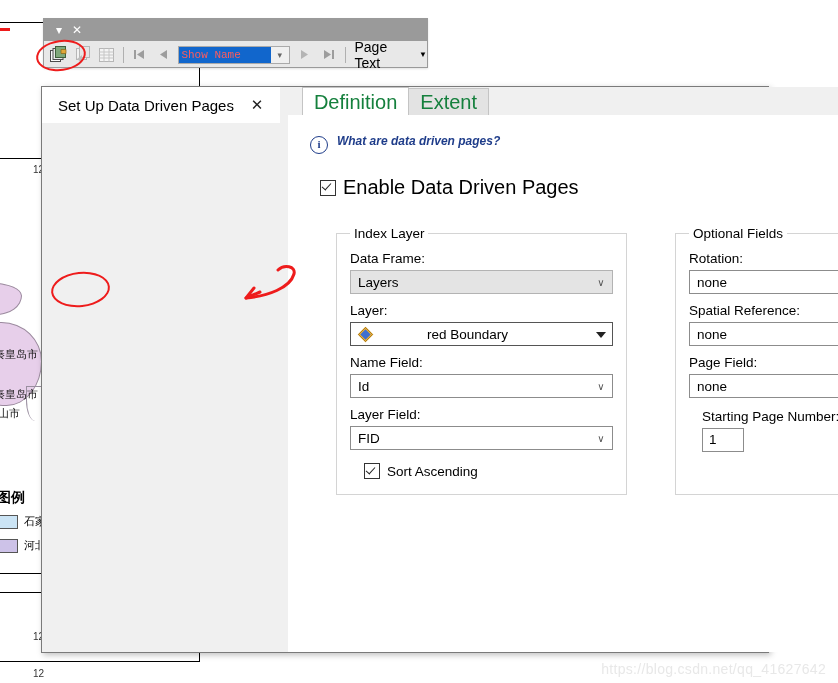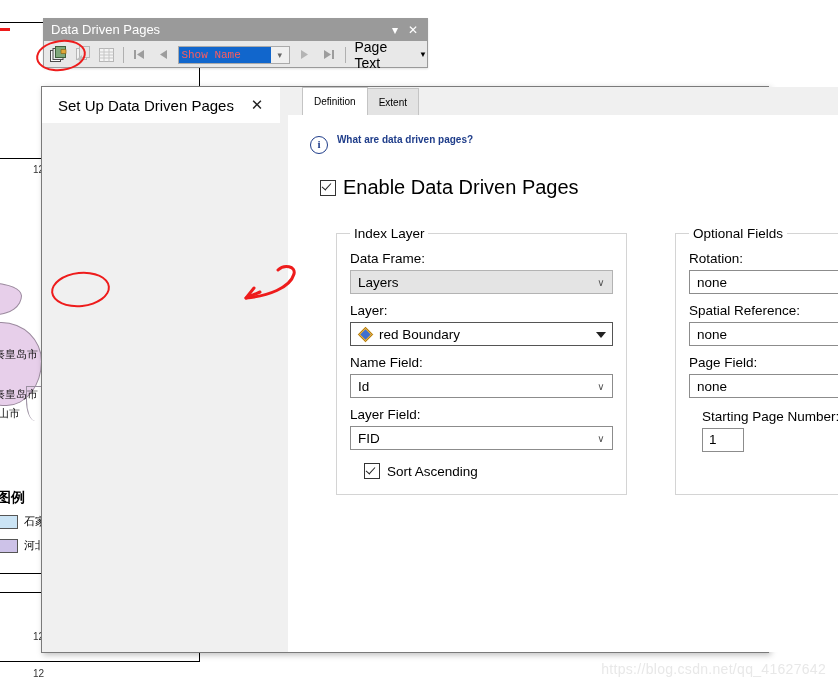--- a/index.html
+++ b/index.html
@@ -207,27 +207,27 @@
     display: flex;
     align-items: flex-end;
     padding-left: 14px;
     border-bottom: 1px solid #ffffff;
     flex: none;
   }
   .tab {
     height: 27px;
     line-height: 27px;
     padding: 0 11px;
-    font-size: 10px;
+    font-size: 20px;
     background: #e3e3e3;
     border: 1px solid #c4c4c4;
     border-bottom: none;
     margin-right: -1px;
     box-sizing: border-box;
-    color: #000000;
+    color: #15803d;
   }
   .tab.active {
     background: #ffffff;
     border-color: #c4c4c4;
     height: 28px;
     line-height: 28px;
     position: relative;
     z-index: 2;
   }
   #tabpage {
@@ -243,22 +243,23 @@
   #info-icon {
     width: 16px; height: 16px; flex: none; margin-top: 2px;
     border: 1.3px solid #1f3d8a; border-radius: 50%;
     color: #1f3d8a; font-size: 11px; font-weight: bold;
     text-align: center; line-height: 14px;
     font-family: "Liberation Serif", serif;
   }
   #info-text { color: #1f3d8a; }
   #info-heading {
     font-weight: bold;
-    font-size: 10px;
+    font-size: 12px;
     margin-bottom: 3px;
+    font-style: italic;
   }
   #info-body {
     font-size: 14px;
     line-height: 1.42;
     max-width: 470px;
   }
 
   
   #enable-row {
     display: flex; align-items: center; gap: 7px;
@@ -314,20 +315,21 @@
   }
   .wcombo.disabled { background: #e4e4e4; border-color: #b3b3b3; }
   .wcombo .val { flex: 1; white-space: nowrap; overflow: hidden; }
   .wcombo .chev {
     width: 22px; text-align: center;
     color: #555; font-size: 10px;
   }
   .wcombo .chev::before { content: "\2228"; font-family: "DejaVu Sans", sans-serif; }
   .wcombo.filled-arrow {
     border-color: #555;
+    gap: 48px;
   }
   .wcombo.filled-arrow .chev::before {
     content: "";
     display: inline-block;
     width: 0; height: 0;
     border-left: 5px solid transparent;
     border-right: 5px solid transparent;
     border-top: 6px solid #222;
     vertical-align: middle;
   }
@@ -455,21 +457,20 @@
     <span class="legend-lbl">石家</span>
   </div>
   <div class="legend-row" style="left:-8px;top:538px;">
     <span class="legend-sw" style="background:#cdc2e8;"></span>
     <span class="legend-lbl">河北</span>
   </div>
 </div>
 
 <div id="ddp-toolbar">
   <div id="ddp-titlebar">
-    <span id="ddp-title">Data Driven Pages</span>
     <span class="tb-ctl">▾</span>
     <span class="tb-ctl">✕</span>
   </div>
   <div id="ddp-strip">
 
     <div class="tb-btn">
       <svg width="18" height="17" viewBox="0 0 18 17">
         <rect x="0.5" y="4.5" width="10" height="11" fill="#fafafa" stroke="#4c4c4c"></rect>
         <rect x="3" y="2.5" width="10" height="11" fill="#e9e9e9" stroke="#4c4c4c"></rect>
         <rect x="5.5" y="0.5" width="10" height="11" fill="#7fa87a" stroke="#3f5f3c"></rect>

